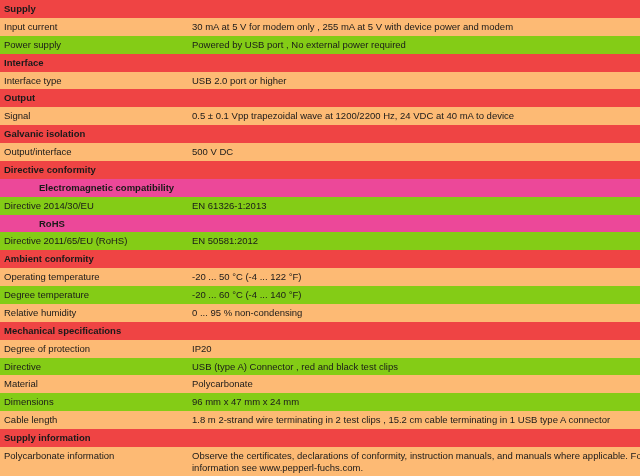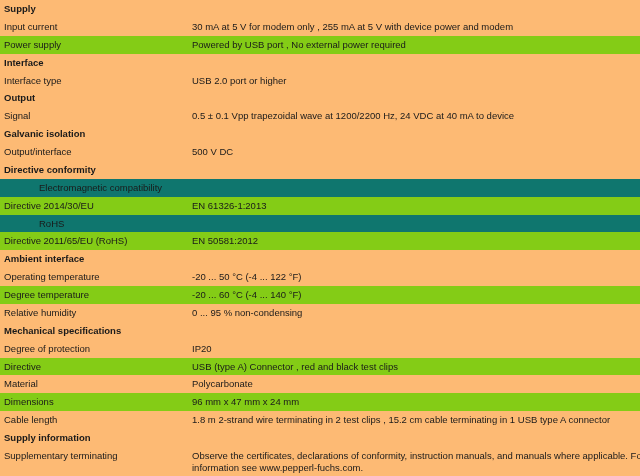--- a/index.html
+++ b/index.html
@@ -22,34 +22,34 @@
   }
   .spec-table td {
     padding: 3px 4px 3px 4px;
     vertical-align: top;
     line-height: 1.25;
   }
   .col-label { width: 180px; }
   .col-value { width: 460px; }
 
   tr.section td {
-    background: #fdba74;
+    background: #ef4444;
     font-weight: bold;
   }
   tr.row-alt td {
     background: #fdba74;
   }
   tr.row-plain td {
     background: #84cc16;
   }
   tr.sub td.col-label {
   }
   tr.group td {
-    background: #0f766e;
-    font-weight: normal;
+    background: #ec4899;
+    font-weight: bold;
     padding-left: 39px;
   }
 </style>
 </head>
 <body>
 
 <table class="spec-table">
   <tbody>
       <tr class="section">
         <td class="col-label">Supply</td>
@@ -101,21 +101,21 @@
       </tr>
       <tr class="group">
         <td class="col-label">RoHS</td>
         <td class="col-value"></td>
       </tr>
       <tr class="row-plain sub">
         <td class="col-label">Directive 2011/65/EU (RoHS)</td>
         <td class="col-value">EN 50581:2012</td>
       </tr>
       <tr class="section">
-        <td class="col-label">Ambient interface</td>
+        <td class="col-label">Ambient conformity</td>
         <td class="col-value"></td>
       </tr>
       <tr class="row-alt">
         <td class="col-label">Operating temperature</td>
         <td class="col-value">-20 ... 50 °C (-4 ... 122 °F)</td>
       </tr>
       <tr class="row-plain">
         <td class="col-label">Degree temperature</td>
         <td class="col-value">-20 ... 60 °C (-4 ... 140 °F)</td>
       </tr>
@@ -145,17 +145,17 @@
       </tr>
       <tr class="row-alt">
         <td class="col-label">Cable length</td>
         <td class="col-value">1.8 m 2-strand wire terminating in 2 test clips , 15.2 cm cable terminating in 1 USB type A connector</td>
       </tr>
       <tr class="section">
         <td class="col-label">Supply information</td>
         <td class="col-value"></td>
       </tr>
       <tr class="row-alt">
-        <td class="col-label">Supplementary terminating</td>
+        <td class="col-label">Polycarbonate information</td>
         <td class="col-value">Observe the certificates, declarations of conformity, instruction manuals, and manuals where applicable. For information see www.pepperl-fuchs.com.</td>
       </tr>
     </tbody>
 </table>
 
 </body></html>

